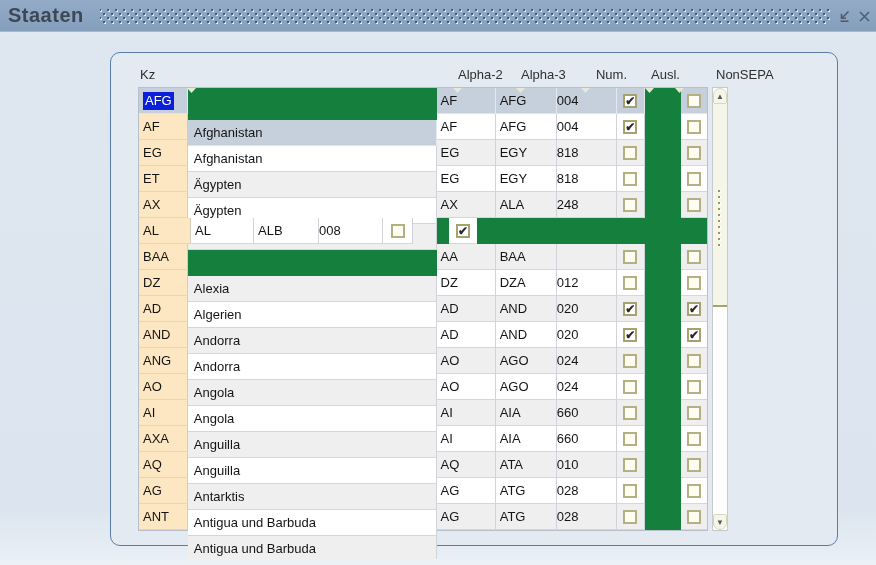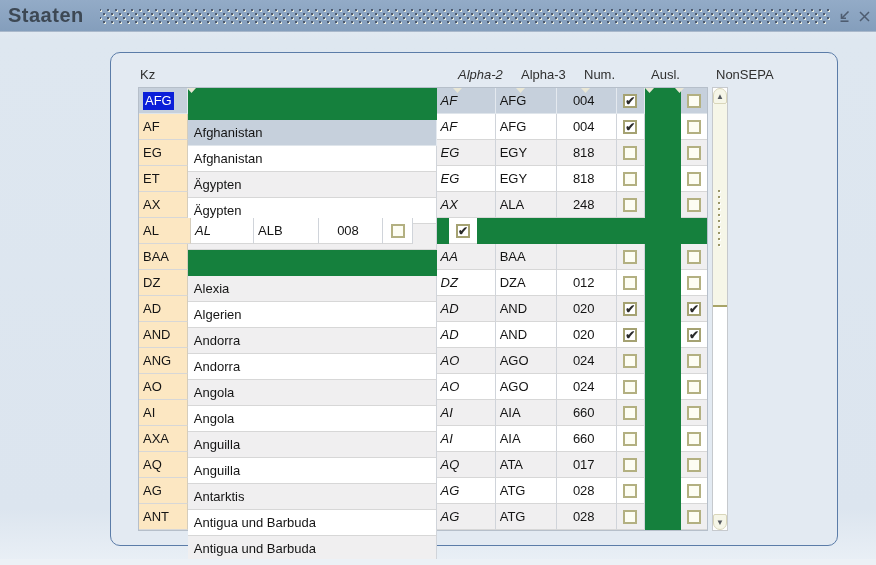--- a/index.html
+++ b/index.html
@@ -42,40 +42,40 @@
     position:absolute;left:110px;top:52px;width:728px;height:494px;
     background:#e3eaf2;border:1px solid #5b7ca8;border-radius:10px;
   }
 
   
   .grid-header{
     position:absolute;left:27px;top:12px;height:20px;display:flex;
     font-size:13px;color:#2f2f2f;line-height:20px;
   }
   .hdr{padding-left:2px;white-space:nowrap;}
-  .hdr.col-num{text-align:left;padding-right:9px;}
+  .hdr.col-num{text-align:center;padding-right:9px;}
   .hdr.col-ausl{padding-left:3px;}
   .hdr.col-nonsepa{overflow:visible;}
 
   
   .table{
     position:absolute;left:27px;top:34px;width:570px;height:444px;
     border:1px solid #b6bfca;background:#15803d;
   }
   .row{display:flex;height:26px;}
   .cell{
     height:26px;border-right:1px solid #d0d4da;border-bottom:1px solid #d7d7d7;
     font-size:13px;color:#141414;line-height:25px;padding-left:4px;
     white-space:nowrap;overflow:hidden;background:#ffffff;
   }
   .col-kz{width:52px;}
   .col-name{width:266px;padding-left:6px;margin-top:32px;}
-  .col-a2{width:63px;font-style:italic;}
+  .col-a2{width:63px;}
   .col-a3{width:65px;}
-  .col-num{width:64px;text-align:center;padding-right:5px;padding-left:0;}
+  .col-num{width:64px;text-align:left;padding-right:5px;padding-left:0;}
   .col-ausl{width:30px;}
   .col-nonsepa{width:28px;border-right:none;margin-left:36px;}
   .cell.col-ausl,.cell.col-nonsepa{
     display:flex;align-items:center;justify-content:center;padding:0;
   }
   .row.odd .cell{background:#f0eff0;}
   .row.even .cell{background:#ffffff;}
   .row .cell.col-kz{background:#fce7c2;border-right-color:#d5cdbc;}
   .row.selected .cell{background:#c6d0dc;border-right-color:#e4e9ef;border-bottom-color:#dfe5eb;}
   .text-selection{
@@ -339,21 +339,21 @@
         </div>
         <div class="cell col-nonsepa">
           <span class="checkbox"></span>
         </div>
       </div>
       <div class="row odd">
         <div class="cell col-kz">AQ</div>
         <div class="cell col-name">Antarktis</div>
         <div class="cell col-a2">AQ</div>
         <div class="cell col-a3">ATA</div>
-        <div class="cell col-num">017</div>
+        <div class="cell col-num">010</div>
         <div class="cell col-ausl">
           <span class="checkbox"></span>
         </div>
         <div class="cell col-nonsepa">
           <span class="checkbox"></span>
         </div>
       </div>
       <div class="row even">
         <div class="cell col-kz">AG</div>
         <div class="cell col-name">Antigua und Barbuda</div>

